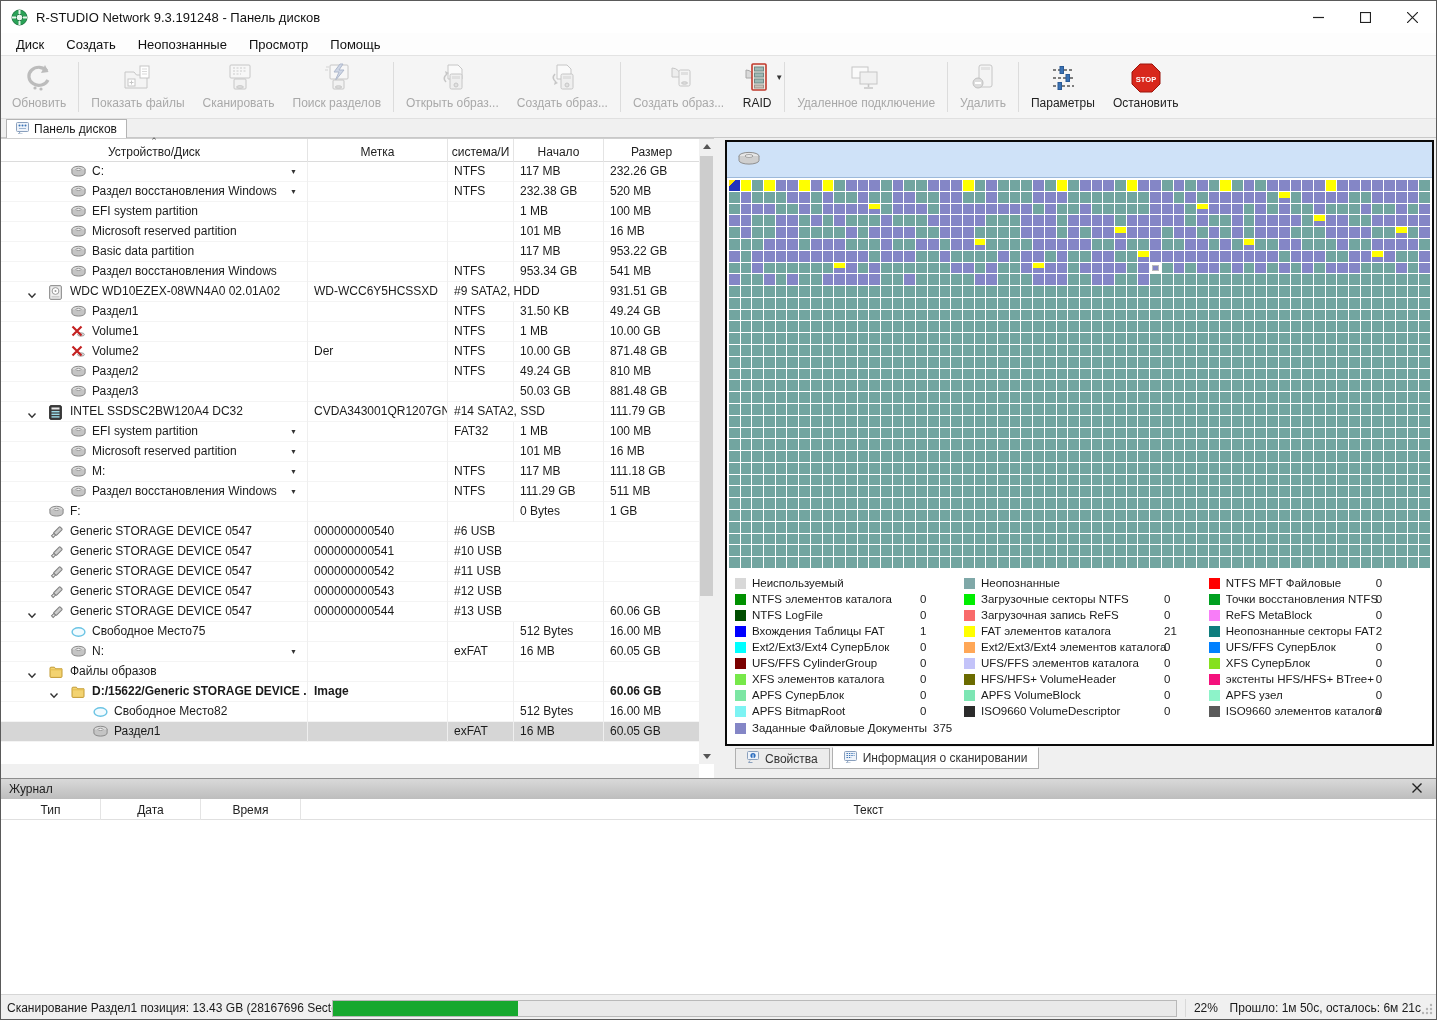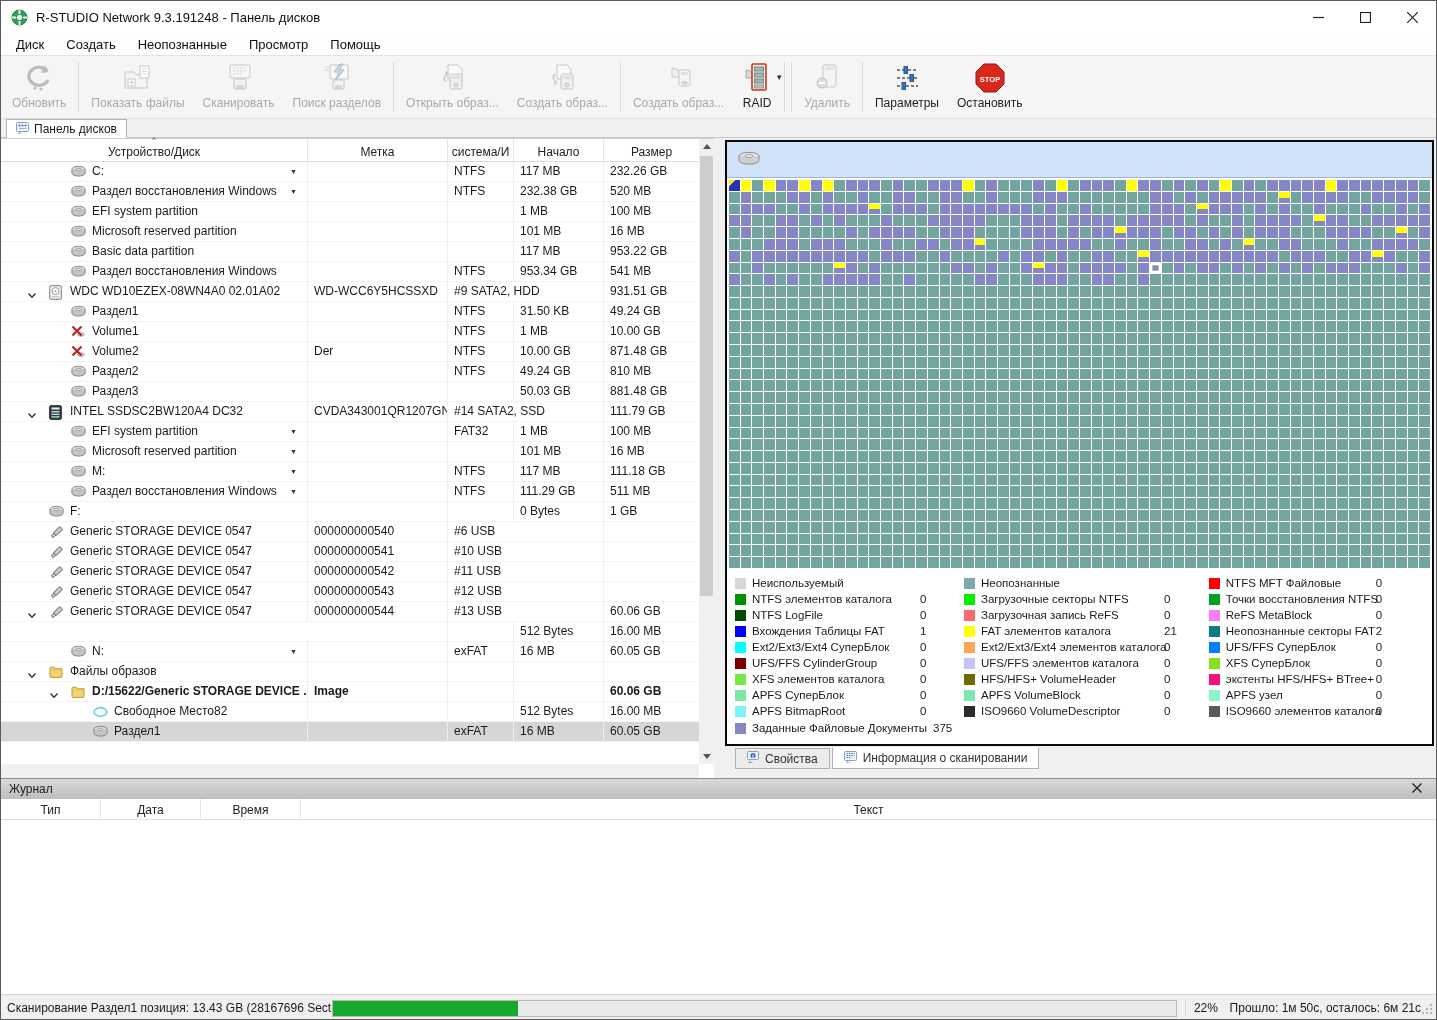--- a/index.html
+++ b/index.html
@@ -235,20 +235,30 @@
           <rect x="12.5" y="5" width="9" height="4" fill="#9fb8b4" stroke="#6f8a86"></rect>
           <rect x="12.5" y="11" width="9" height="4" fill="#9fb8b4" stroke="#6f8a86"></rect>
           <rect x="12.5" y="17" width="9" height="4" fill="#9fb8b4" stroke="#6f8a86"></rect>
           <rect x="12.5" y="23" width="9" height="3" fill="#c9c2b8" stroke="#9a948c"></rect>
         </svg>
       </span>
     <span class="tlabel">RAID</span>
     <span class="tdrop">▼</span>
   </div>
   <div class="tsep"></div>
+  <div class="titem disabled">
+    <span class="ticon">
+        <svg width="40" height="32" viewBox="0 0 40 32">
+          <rect x="6" y="5" width="16" height="11" fill="#fafafa" stroke="#c6c6c6"></rect>
+          <rect x="14" y="10" width="17" height="12" fill="#f0f0f0" stroke="#c6c6c6"></rect>
+          <path d="M22.5 22 v3 M18 26 h9" stroke="#c6c6c6" stroke-width="1.6"></path>
+        </svg>
+      </span>
+    <span class="tlabel">Удаленное подключение</span>
+  </div>
   <div class="tsep"></div>
   <div class="titem disabled">
     <span class="ticon">
         <svg width="34" height="32" viewBox="0 0 34 32">
           <rect x="13" y="3" width="13" height="22" rx="2" fill="#f4f4f4" stroke="#c6c6c6"></rect>
           <rect x="15" y="5" width="9" height="3" fill="#e3e3e3"></rect>
           <circle cx="12" cy="21" r="5" fill="#dddddd" stroke="#c0c0c0"></circle>
           <line x1="9" y1="21" x2="15" y2="21" stroke="#ffffff" stroke-width="2"></line>
         </svg>
       </span>
@@ -634,20 +644,26 @@
                   <rect x="6.3" y="10" width="2.4" height="3.4" fill="#e8e8e8" stroke="#7f7f7f"></rect>
                 </g>
               </svg></span>
             <span class="rname" style="left: 69px;">Generic STORAGE DEVICE 0547</span>
           </div>
           <div class="tcell label">000000000544</div>
           <div class="tcell fs span2">#13 USB</div>
           <div class="tcell size">60.06 GB</div>
         </div>
         <div class="trow">
+          <div class="tcell name">
+            <span class="ricon" style="left: 70px;"><svg width="15" height="12" viewBox="0 0 15 12">
+                <ellipse cx="7.5" cy="6" rx="6.4" ry="4.2" fill="#f2fbff" stroke="#6cc4e4" stroke-width="1.4"></ellipse>
+              </svg></span>
+            <span class="rname" style="left: 91px;">Свободное Место75</span>
+          </div>
           <div class="tcell label"></div>
           <div class="tcell fs"></div>
           <div class="tcell start">512 Bytes</div>
           <div class="tcell size">16.00 MB</div>
         </div>
         <div class="trow">
           <div class="tcell name">
             <span class="ricon" style="left: 70px;"><svg width="15" height="13" viewBox="0 0 15 13">
                 <ellipse cx="7.5" cy="4.4" rx="6.6" ry="3.1" fill="#dcdcdc" stroke="#8a8a8a"></ellipse>
                 <path d="M0.9 4.4 v3.6 a6.6 3.1 0 0 0 13.2 0 V4.4" fill="#c4c4c4" stroke="#8a8a8a"></path>

